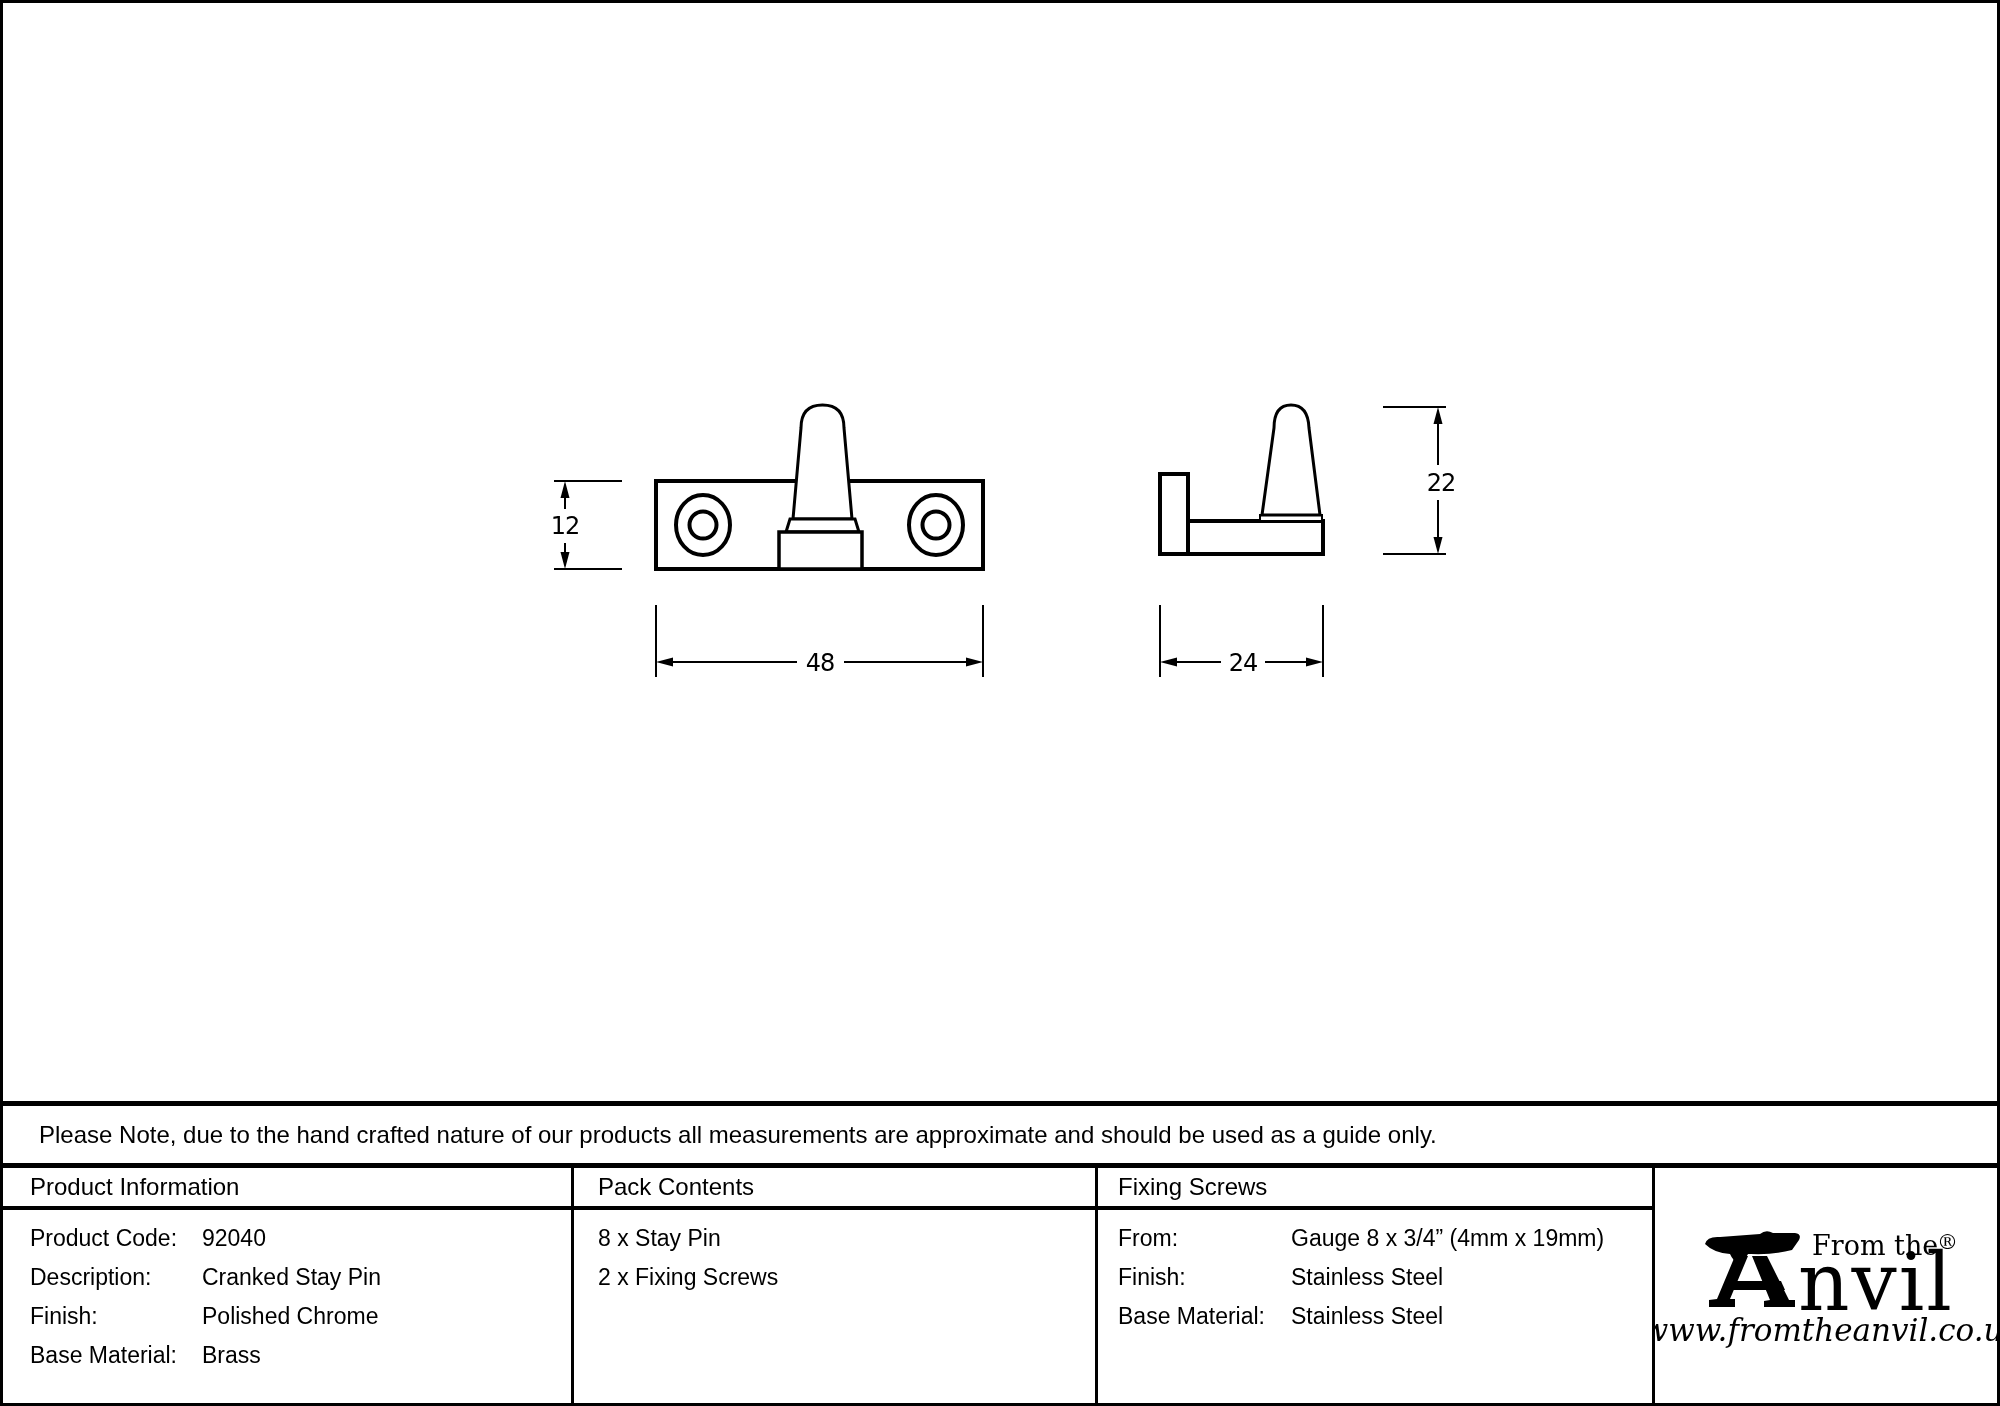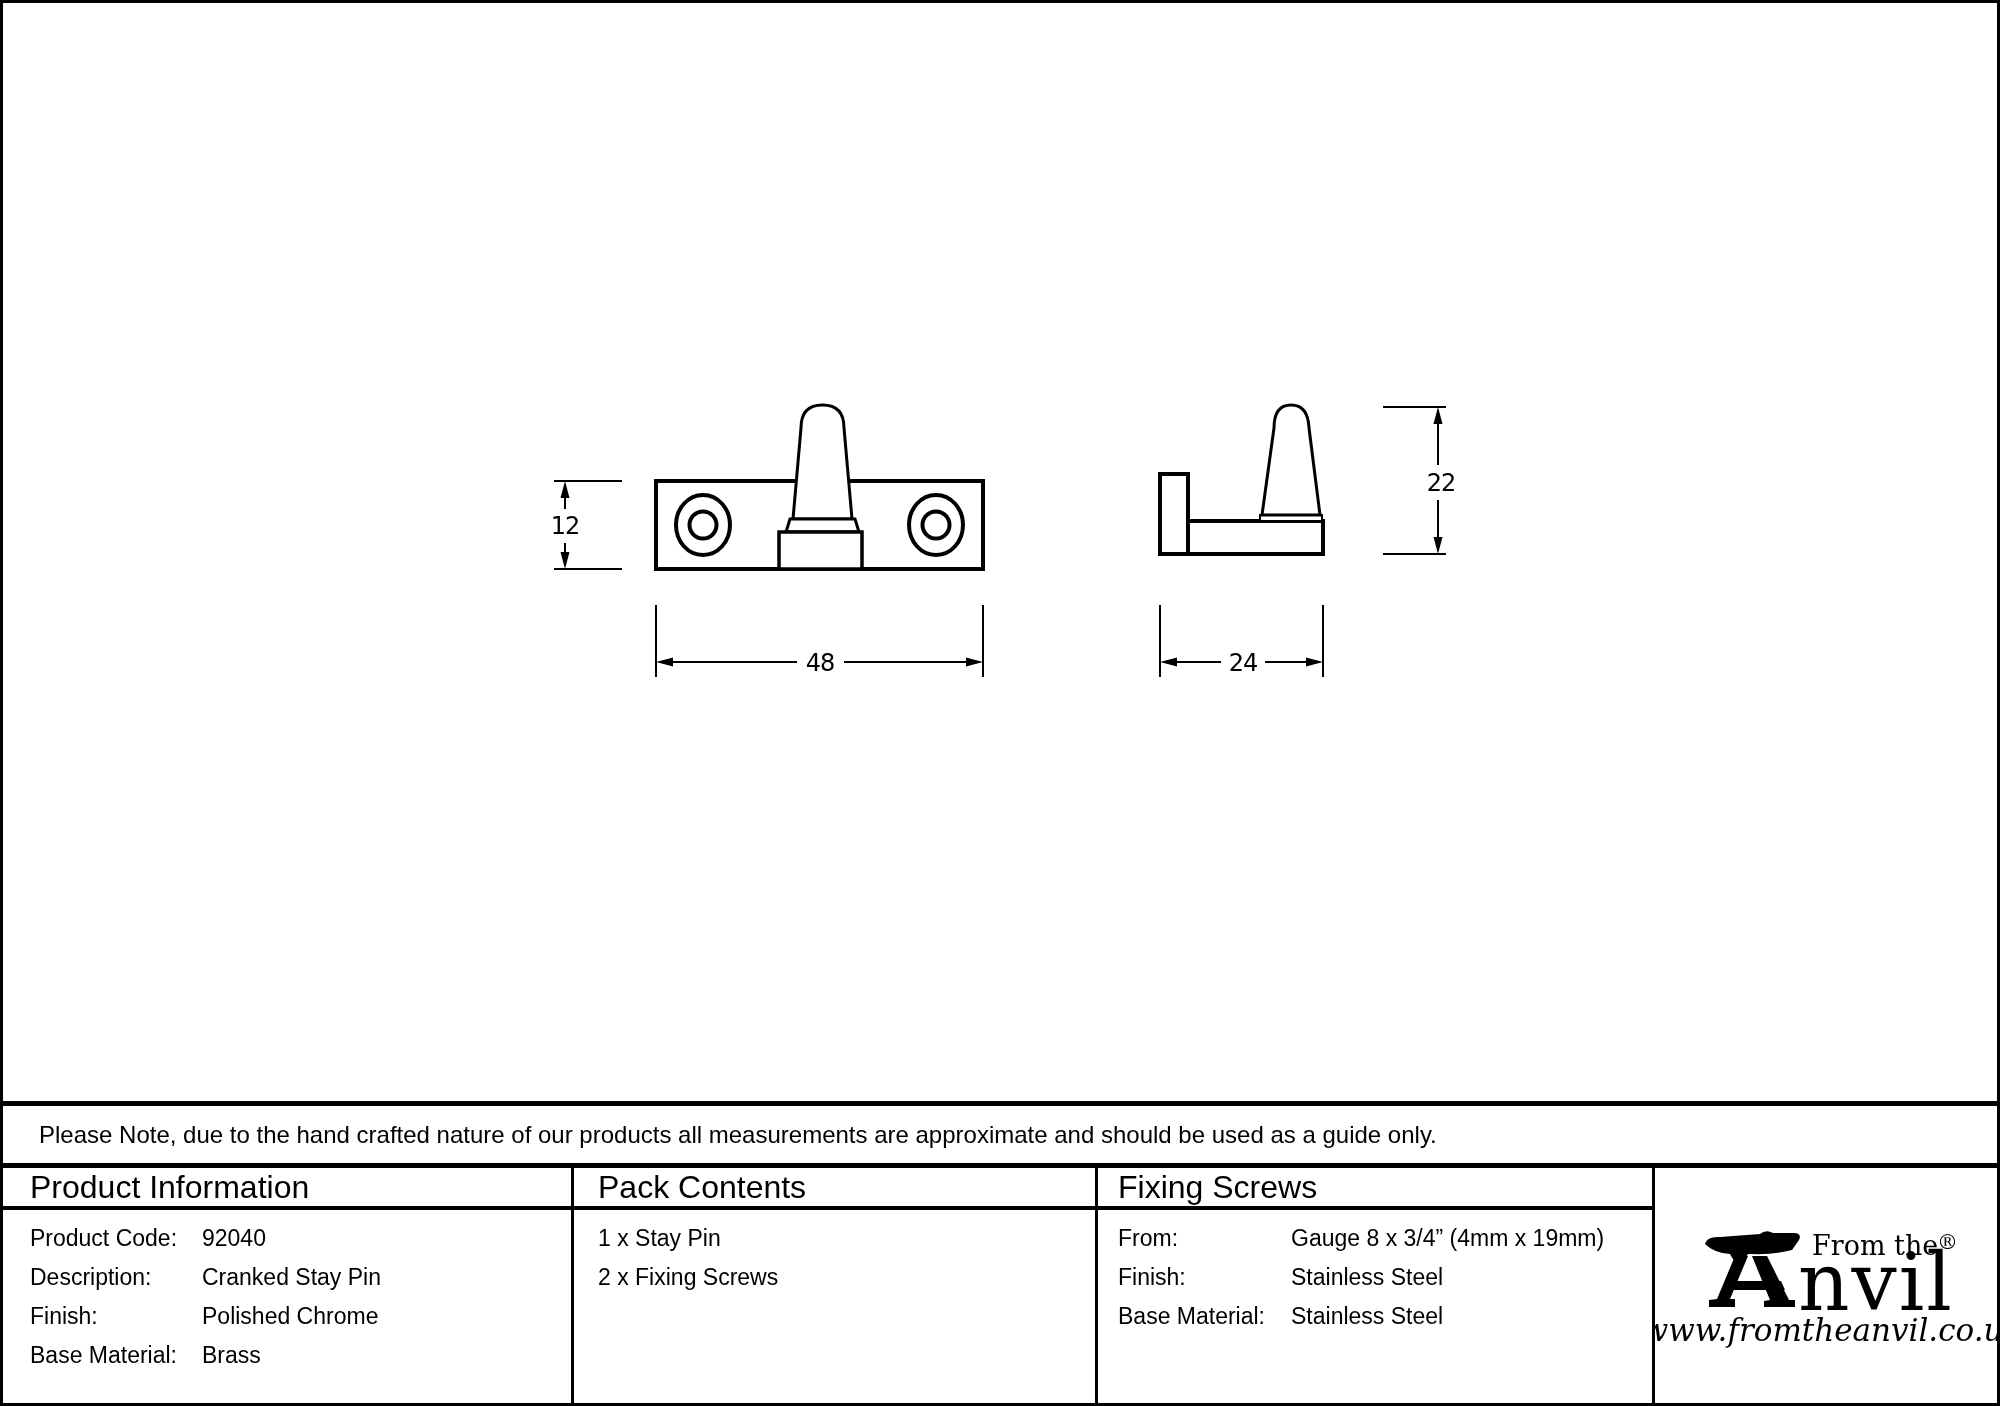--- a/index.html
+++ b/index.html
@@ -18,21 +18,21 @@
   .vrule{position:absolute;background:#000;}
   #note-band{
     position:absolute;left:0;top:1103px;width:1994px;height:57px;
     display:flex;align-items:center;
     font-size:24px;
   }
   #note-band .note-text{padding-left:20px;margin-left:16px;}
   .col-header{
     position:absolute;top:1165px;height:38px;
     display:flex;align-items:center;
-    font-size:32px;
+    font-size:24px;
   }
   .kv-block{position:absolute;top:1216px;font-size:23px;line-height:39px;}
   .kv-row{white-space:nowrap;}
   .kv-label{display:inline-block;}
   #product-info-block .kv-label{width:172px;}
   #fixing-screws-block .kv-label{width:173px;}
   .list-block{position:absolute;top:1216px;font-size:23px;line-height:39px;}
   svg text{fill:#000;}
   .dim-text{
     font-family:"DejaVu Sans", sans-serif;
@@ -134,21 +134,21 @@
     </div>
     <div class="kv-row">
       <span class="kv-label">Finish:</span><span>Polished Chrome</span>
     </div>
     <div class="kv-row">
       <span class="kv-label">Base Material:</span><span>Brass</span>
     </div>
   </div>
 
   <div class="list-block" style="left:595px;">
-    <div class="kv-row">1 x Stay Pin</div>
+    <div class="kv-row">8 x Stay Pin</div>
     <div class="kv-row">2 x Fixing Screws</div>
   </div>
 
   <div id="fixing-screws-block" class="kv-block" style="left:1115px;">
     <div class="kv-row">
       <span class="kv-label">From:</span><span>Gauge 8 x 3/4” (4mm x 19mm)</span>
     </div>
     <div class="kv-row">
       <span class="kv-label">Finish:</span><span>Stainless Steel</span>
     </div>

